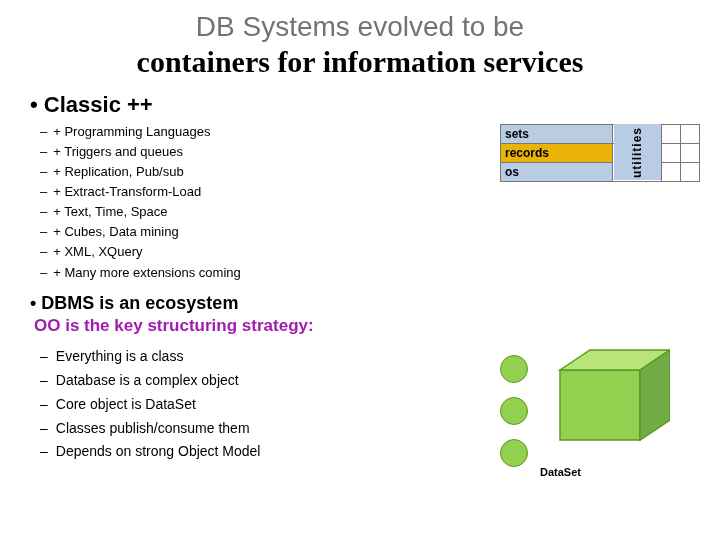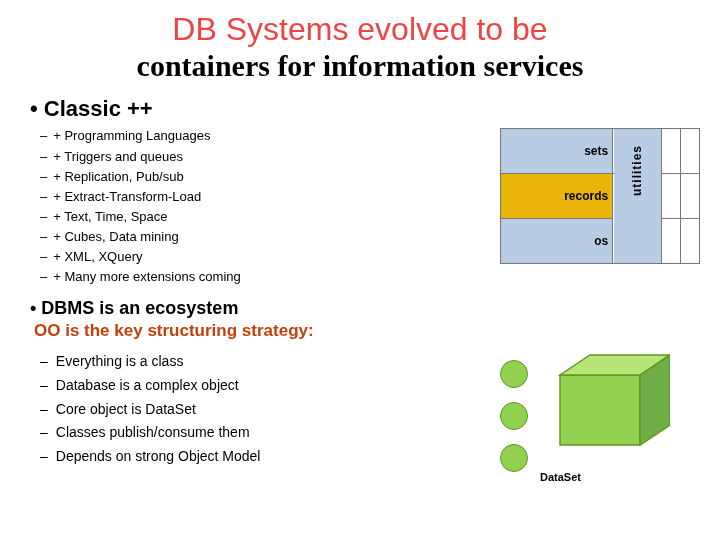--- a/index.html
+++ b/index.html
@@ -15,23 +15,23 @@
       height: 540px;
       padding: 10px 20px;
       display: flex;
       flex-direction: column;
     }
     .title-block {
       text-align: center;
       margin-bottom: 6px;
     }
     .title-line1 {
-      font-size: 32px;
+      font-size: 28px;
       font-weight: normal;
-      color: #ef4444;
+      color: #737373;
       line-height: 1.2;
     }
     .title-line2 {
       font-size: 30px;
       font-weight: bold;
       color: #000;
       line-height: 1.2;
       font-family: Liberation Serif, serif;
     }
     .title-line3 {
@@ -78,22 +78,22 @@
       margin-top: 2px;
       flex-shrink: 0;
     }
     .diagram-table {
       border-collapse: collapse;
       width: 200px;
     }
     .diagram-table td, .diagram-table th {
       border: 1px solid #777;
       font-size: 12px;
-      text-align: right;
-      padding: 15px 4px;
+      text-align: left;
+      padding: 2px 4px;
     }
     .cell-sets {
       background: #b8cce4;
       font-weight: bold;
     }
     .cell-records {
       background: #eab308;
       font-weight: bold;
     }
     .cell-os {
@@ -119,21 +119,21 @@
       font-size: 18px;
       font-weight: bold;
       margin-left: 10px;
       margin-bottom: 2px;
     }
     .subtext {
       font-size: 17px;
       font-weight: bold;
       margin-left: 14px;
       margin-bottom: 4px;
-      color: #c2410c;
+      color: #a21caf;
     }
     .content-row2 {
       display: flex;
       flex-direction: row;
       align-items: center;
       gap: 10px;
     }
     .list-block2 {
       flex: 1;
       margin-left: 20px;

